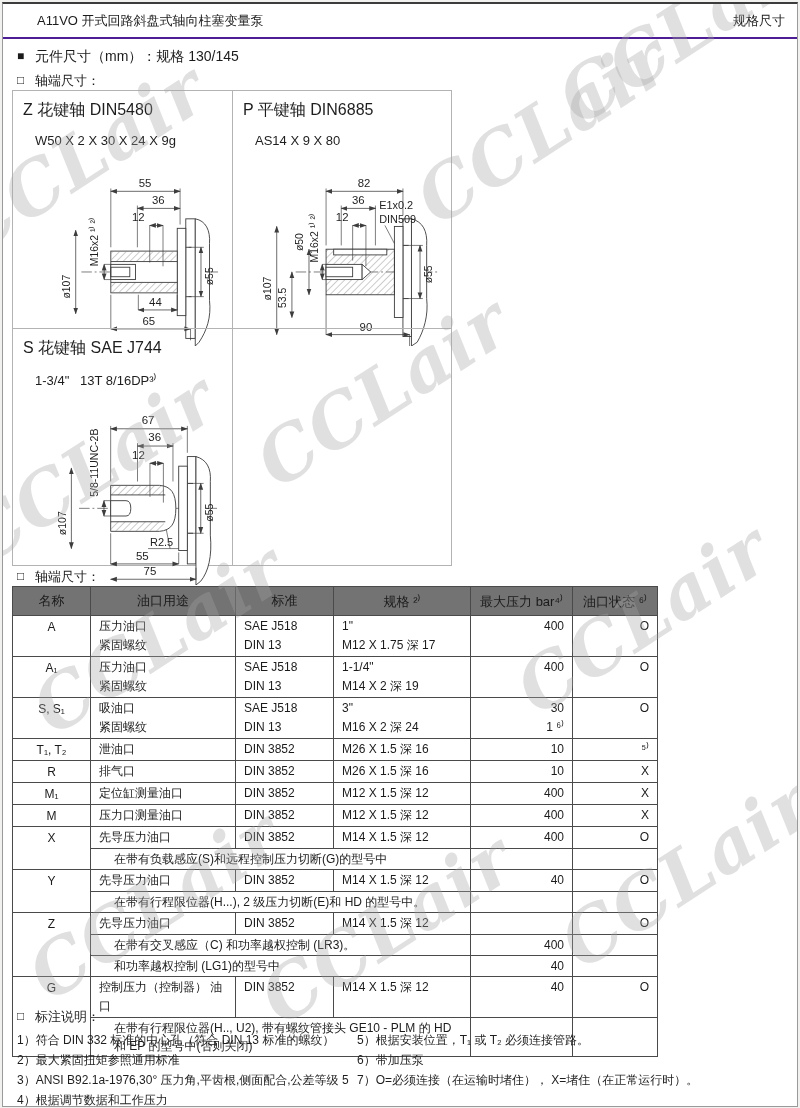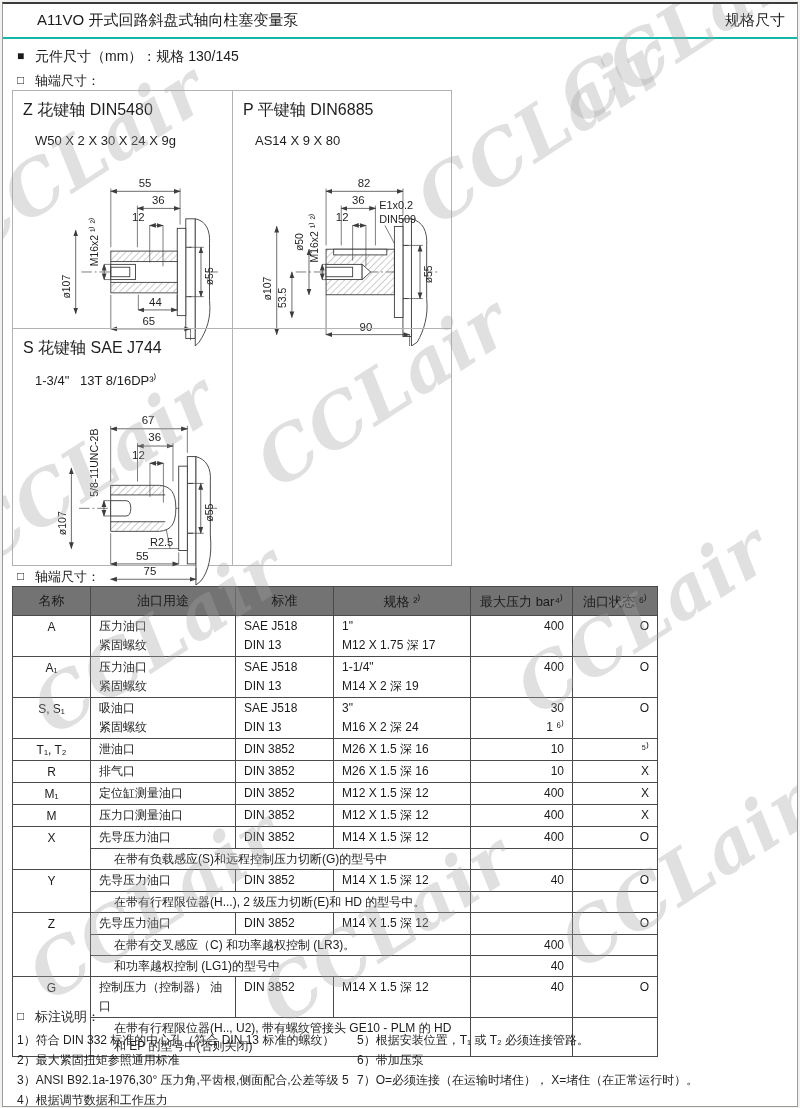--- a/index.html
+++ b/index.html
@@ -1,21 +1,21 @@
 <!DOCTYPE html>
 <html><head>
 <meta charset="utf-8">
 <style>
   html,body{margin:0;padding:0;background:#f1f1ef;}
   body{font-family:"Liberation Sans",sans-serif;color:#1e1e1e;}
   .page{position:relative;width:794px;height:1102px;margin:2px auto 0 2px;background:#fff;
         border:1px solid #9a9a9a;border-top:2px solid #3c3c3c;overflow:hidden;}
   
   .hdr{display:flex;justify-content:space-between;align-items:center;height:33px;
-       padding:0 12px 0 34px;border-bottom:2px solid #14b8a6;font-size:15px;color:#1b1b1b;}
+       padding:0 12px 0 34px;border-bottom:2px solid #4c1d95;font-size:13px;color:#1b1b1b;}
   
   .secline{position:absolute;left:14px;font-size:14px;color:#1b1b1b;white-space:nowrap;}
   .secline .bullet{display:inline-block;width:18px;font-size:12px;vertical-align:1px;}
   #sec-comp{top:44px;}
   #sec-shaft{top:68px;font-size:13px;}
   #sec-ports{top:564px;font-size:13px;}
   
   .panels{position:absolute;left:9px;top:86px;width:438px;height:474px;
           border:1px solid #b3b3b3;display:grid;grid-template-columns:219px 219px;grid-template-rows:237px 237px;background:#fff;}
   .pcell{position:relative;padding:9px 0 0 10px;box-sizing:border-box;}

